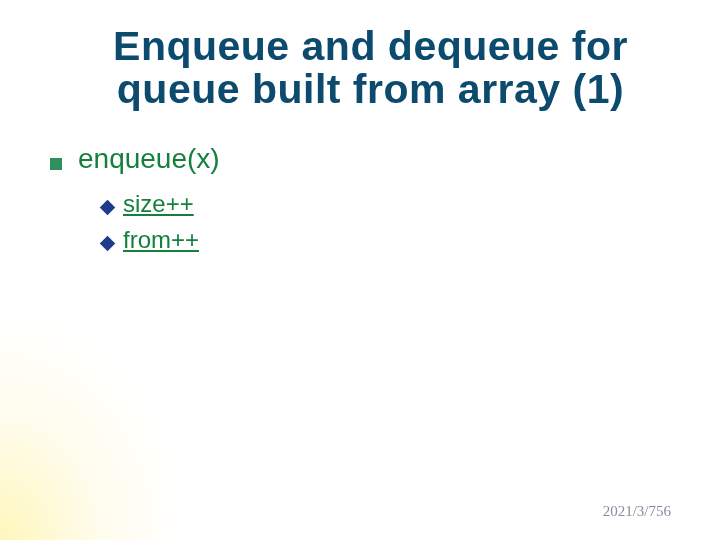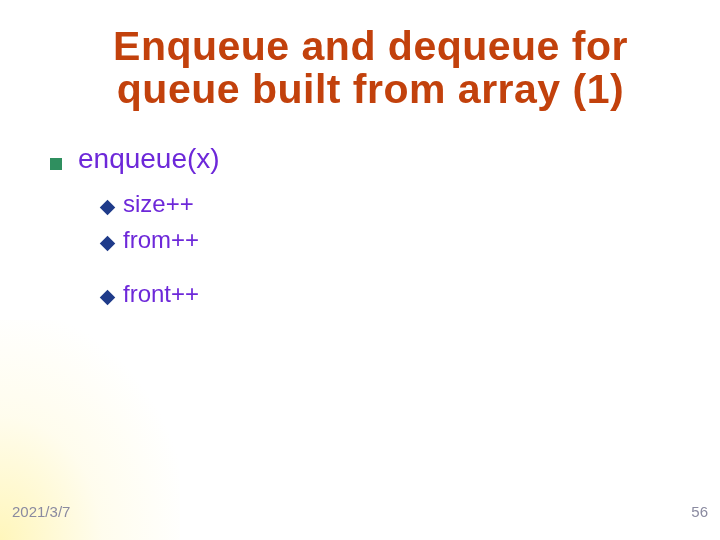--- a/index.html
+++ b/index.html
@@ -26,32 +26,32 @@
     z-index: 0;
   }
   .slide {
     position: relative;
     z-index: 1;
     width: 720px;
     height: 540px;
     box-sizing: border-box;
   }
   .title {
-    color: #c2410c;
+    color: #0c4a6e;
     font-size: 41px;
     font-weight: 700;
     line-height: 1.05;
     text-align: center;
     padding: 25px 40px 0 40px;
     letter-spacing: 0.5px;
     margin-left: 21px;
   }
   .content {
     padding: 28px 0 0 50px;
-    color: #6d28d9;
+    color: #15803d;
     font-size: 28px;
     line-height: 1.45;
   }
   .l1 {
     display: flex;
     align-items: baseline;
     gap: 16px;
     margin-bottom: 6px;
   }
   .sq-bullet {
@@ -59,20 +59,21 @@
     height: 12px;
     background: #2f8f5f;
     display: inline-block;
     flex-shrink: 0;
     position: relative;
     top: 2px;
   }
   .l2-group {
     padding-left: 52px;
     margin-bottom: 18px;
+    text-decoration: underline;
   }
   .l2 {
     display: flex;
     align-items: baseline;
     gap: 10px;
     font-size: 24px;
     line-height: 1.5;
   }
   .dia-bullet {
     width: 11px;
@@ -83,25 +84,26 @@
     flex-shrink: 0;
     position: relative;
     top: 1px;
   }
   .footer {
     position: absolute;
     bottom: 20px;
     left: 0;
     width: 100%;
     box-sizing: border-box;
-    padding: 0 12px;
+    padding: 0 49px;
     display: flex;
-    justify-content: space-between;
+    justify-content: flex-end;
     font-size: 15px;
     color: #8a8aa0;
+    font-family: Liberation Serif, serif;
   }
 </style>
 </head>
 <body>
 
 <div class="bg-gradient"></div>
 
 <div class="slide">
 
   <div class="title">Enqueue and dequeue for queue built from array (1)</div>
@@ -117,24 +119,20 @@
         <span class="dia-bullet"></span>
         <span>size++</span>
       </div>
       <div class="l2">
         <span class="dia-bullet"></span>
         <span>from++</span>
       </div>
     </div>
 
     <div class="l2-group">
-      <div class="l2">
-        <span class="dia-bullet"></span>
-        <span>front++</span>
-      </div>
     </div>
 
   </div>
 
   <div class="footer">
     <span>2021/3/7</span>
     <span>56</span>
   </div>
 
 </div>

